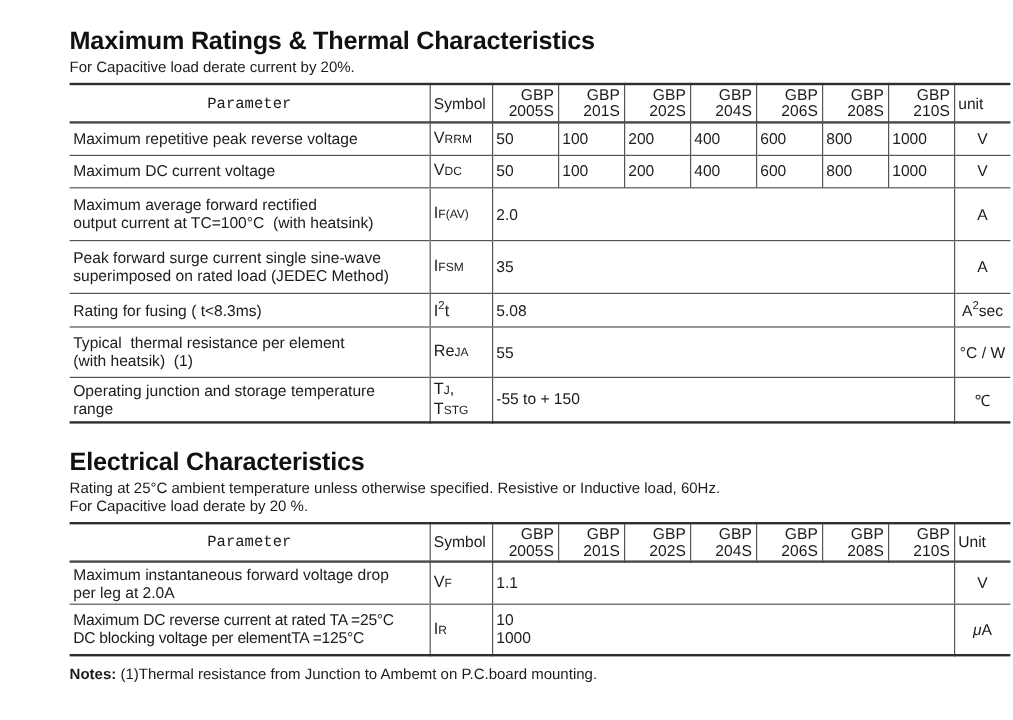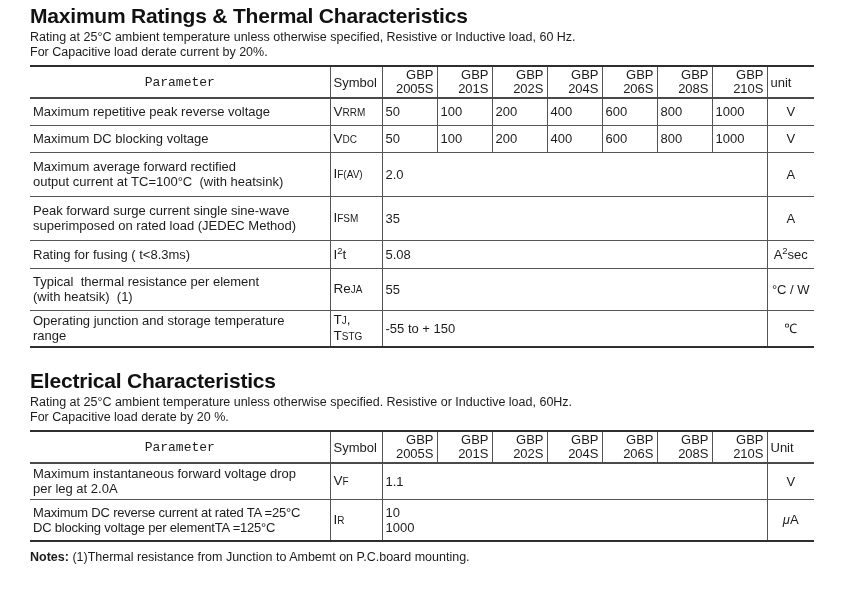--- a/index.html
+++ b/index.html
@@ -3,21 +3,21 @@
 <meta charset="utf-8">
 <style>
   * { box-sizing: border-box; }
   html,body { margin:0; padding:0; }
   body {
     width:844px; height:600px; background:#ffffff;
     font-family:"Liberation Sans", sans-serif;
     color:#1c1c1c;
     -webkit-font-smoothing:antialiased;
   }
-  .content { padding:4px 30px 0 30px; }
+  .content { padding:23px 30px 0 30px;margin-left:28px; }
 
   .sec-title {
     font-size:21px; font-weight:bold; color:#111;
     margin:0 0 2px 0; letter-spacing:-0.2px;
   }
   .sub { font-size:12.5px; line-height:15px; color:#1c1c1c; }
 
   table.dtable {
     border-collapse:collapse; table-layout:fixed;
     width:784px; margin-top:5px;
@@ -62,21 +62,20 @@
   .sec2 { margin-top:21px; }
   .notes { margin-top:8px; font-size:12.5px; }
   .notes b { font-weight:bold; }
 </style>
 </head>
 <body>
 
 <div class="content">
 
   <h1 class="sec-title">Maximum Ratings &amp; Thermal Characteristics</h1>
-  <div class="sub">Rating at 25°C ambient temperature unless otherwise specified, Resistive or Inductive load, 60 Hz.</div>
   <div class="sub">For Capacitive load derate current by 20%.</div>
 
   <table class="dtable">
     <colgroup>
       <col style="width:300px">
         <col style="width:52px">
       <col style="width:55px">
         <col style="width:55px">
         <col style="width:55px">
         <col style="width:55px">
@@ -131,21 +130,21 @@
       <td class="val">400</td>
       <td class="val">600</td>
       <td class="val">800</td>
       <td class="val">1000</td>
       <td class="unit">V</td>
     </tr>
 
 
     <tr class="rh27">
       <td class="param">
-            <span class="pl">Maximum DC blocking voltage</span>
+            <span class="pl">Maximum DC current voltage</span>
           </td>
       <td class="sym"><span class="sb">V</span><span class="ss">DC</span></td>
       <td class="val">50</td>
       <td class="val">100</td>
       <td class="val">200</td>
       <td class="val">400</td>
       <td class="val">600</td>
       <td class="val">800</td>
       <td class="val">1000</td>
       <td class="unit">V</td>

